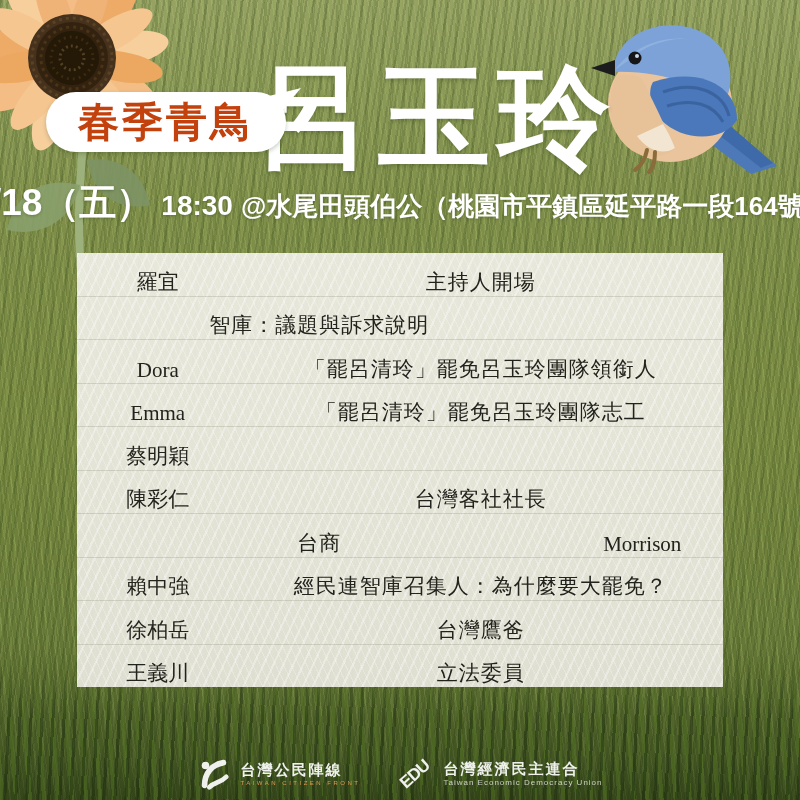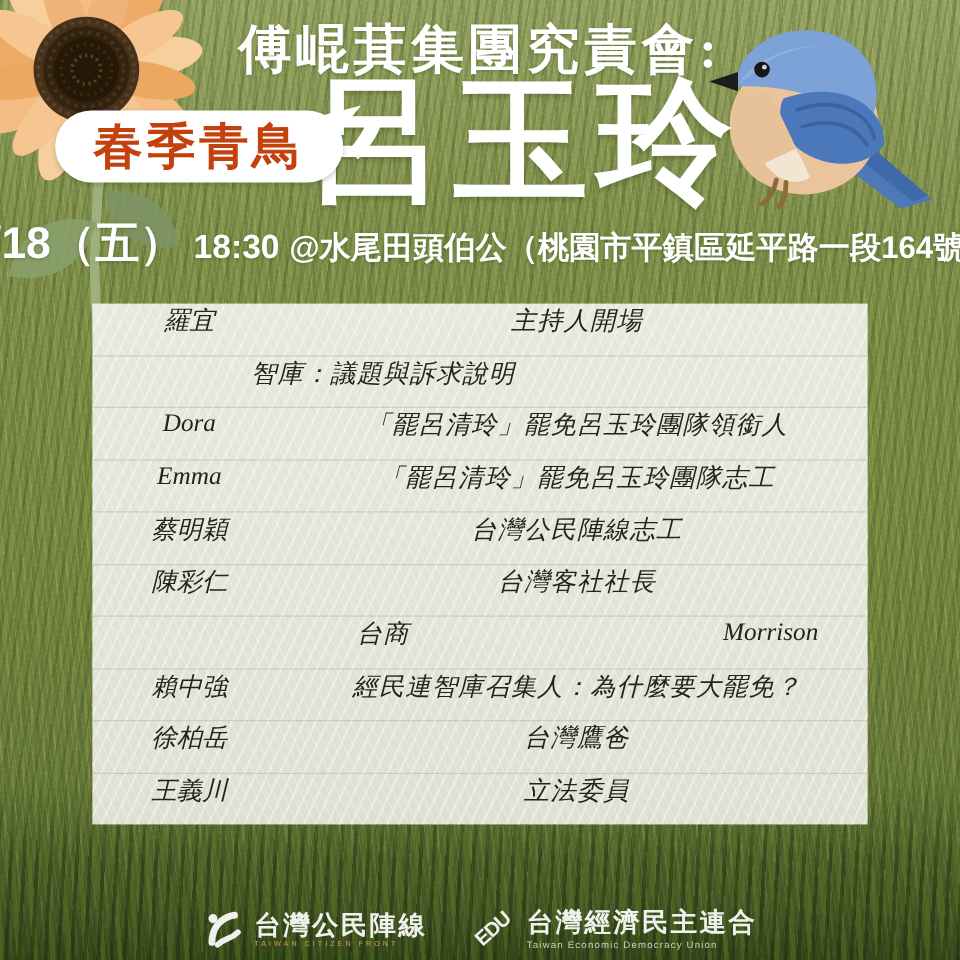--- a/index.html
+++ b/index.html
@@ -47,31 +47,31 @@
   .date-line .date{font-size:37px;}
   .date-line .time{font-size:28px;}
   .date-line .venue{font-size:26px;}
 
   .panel{position:absolute;left:77px;top:253px;width:646px;height:434px;z-index:3;
     background:
       repeating-linear-gradient(115deg, rgba(255,255,255,.35) 0 2px, transparent 2px 9px),
       repeating-linear-gradient(65deg, rgba(255,255,255,.25) 0 1px, transparent 1px 7px),
       linear-gradient(180deg, rgba(238,237,228,.94), rgba(231,230,220,.94));
     display:flex;flex-direction:column;}
-  .row{flex:1;display:flex;align-items:flex-start;border-bottom:1px solid rgba(150,148,128,.30);font-style:italic;}
+  .row{flex:1;display:flex;align-items:flex-end;border-bottom:1px solid rgba(150,148,128,.30);}
   .row:last-child{border-bottom:none;}
   .cell{font-family:"Liberation Serif","DejaVu Serif",serif;color:#23231d;font-size:21px;text-align:center;}
   .cell-name{width:25%;}
   .cell-role{width:75%;letter-spacing:1px;}
 
   .footer{position:absolute;bottom:6px;left:0;width:100%;z-index:3;display:flex;justify-content:center;
     align-items:center;gap:34px;opacity:.92;}
   .org{display:flex;align-items:center;gap:9px;color:#ffffff;}
   .org-text{display:flex;flex-direction:column;line-height:1.25;}
-  .org-name{font-size:22px;font-weight:700;letter-spacing:2px;white-space:nowrap;}
+  .org-name{font-size:15px;font-weight:700;letter-spacing:2px;white-space:nowrap;}
   .org-caption-left{font-size:6px;letter-spacing:2.5px;color:rgba(238,164,92,.95);white-space:nowrap;}
   .org-caption-right{font-size:8px;letter-spacing:1px;color:rgba(255,255,255,.78);white-space:nowrap;}
 </style>
 </head>
 <body>
 
 <div class="poster">
 
   <svg class="sunflower" viewBox="0 0 235 320">
     <path d="M112 160 C108 210 104 255 110 310" stroke="#9db17c" stroke-width="8" fill="none" stroke-linecap="round"></path>
@@ -117,21 +117,20 @@
     <path d="M68 74 C115 58 152 78 152 112 C138 134 98 134 76 112 C66 100 62 84 68 74 Z" fill="#4b78bb"></path>
     <path d="M78 84 C110 72 138 84 144 108 M82 98 C108 90 128 96 138 114" stroke="#335a93" stroke-width="3" fill="none" opacity=".7"></path>
     <path d="M32 68 C20 94 24 126 46 142 C62 152 80 150 90 140 C78 114 66 88 56 70 C48 66 38 66 32 68 Z" fill="#e7c197"></path>
     <path d="M52 128 C62 142 78 148 90 140 C86 130 82 122 78 116 Z" fill="#f2e6d2"></path>
     <polygon points="6,60 30,52 30,68" fill="#1c1c1c"></polygon>
     <circle cx="50" cy="50" r="6.5" fill="#161616"></circle>
     <circle cx="52" cy="48" r="2" fill="#cfd8e8"></circle>
     <path d="M62 142 C60 152 56 158 50 162 M70 144 C70 154 68 160 64 164" stroke="#8a6b3a" stroke-width="4" fill="none" stroke-linecap="round"></path>
   </svg>
 
-  <div class="top-title">傅崐萁集團究責會:</div>
 
   <div class="bubble">
     <span class="bubble-label">春季青鳥</span>
   </div>
 
   <div class="headline">呂玉玲</div>
 
   <div class="date-line">
     <span class="date">4/18（五）</span>
     <span class="time">18:30</span>
@@ -154,21 +153,20 @@
   </div>
 
   <div class="row">
     <div class="cell cell-name">Emma</div>
     <div class="cell cell-role">「罷呂清玲」罷免呂玉玲團隊志工</div>
   </div>
 
 
   <div class="row">
     <div class="cell cell-name">蔡明穎</div>
-    <div class="cell cell-role">台灣公民陣線志工</div>
   </div>
 
   <div class="row">
     <div class="cell cell-name">陳彩仁</div>
     <div class="cell cell-role">台灣客社社長</div>
   </div>
 
   <div class="row">
     <div class="cell cell-role">台商</div>
     <div class="cell cell-name">Morrison</div>

